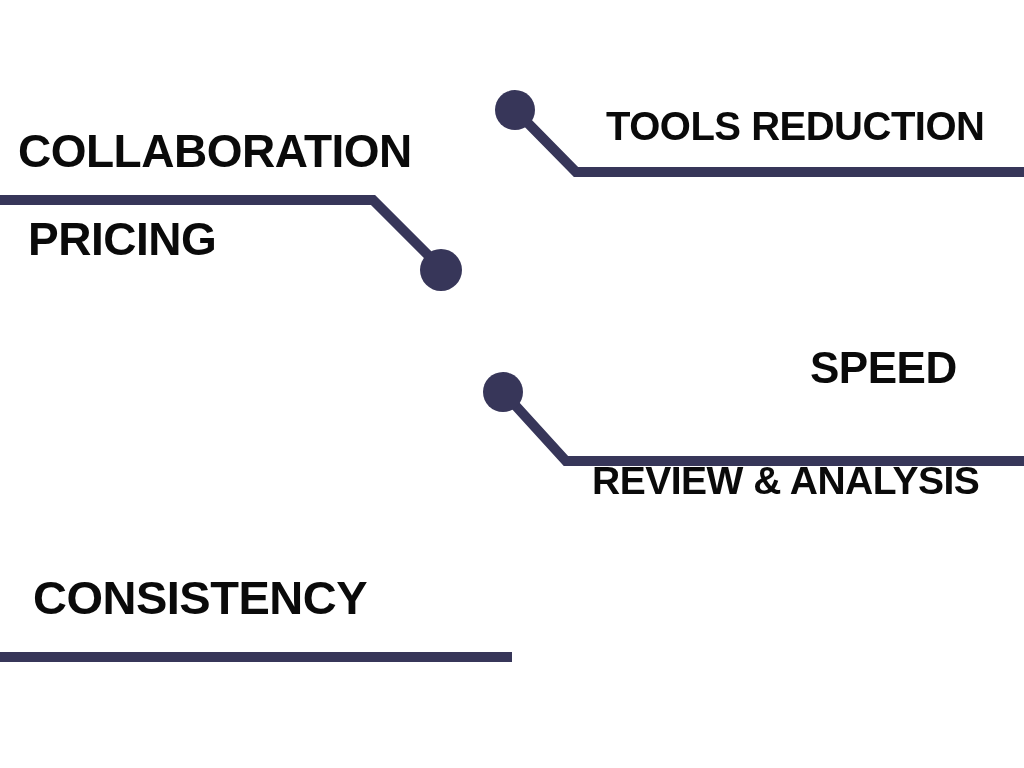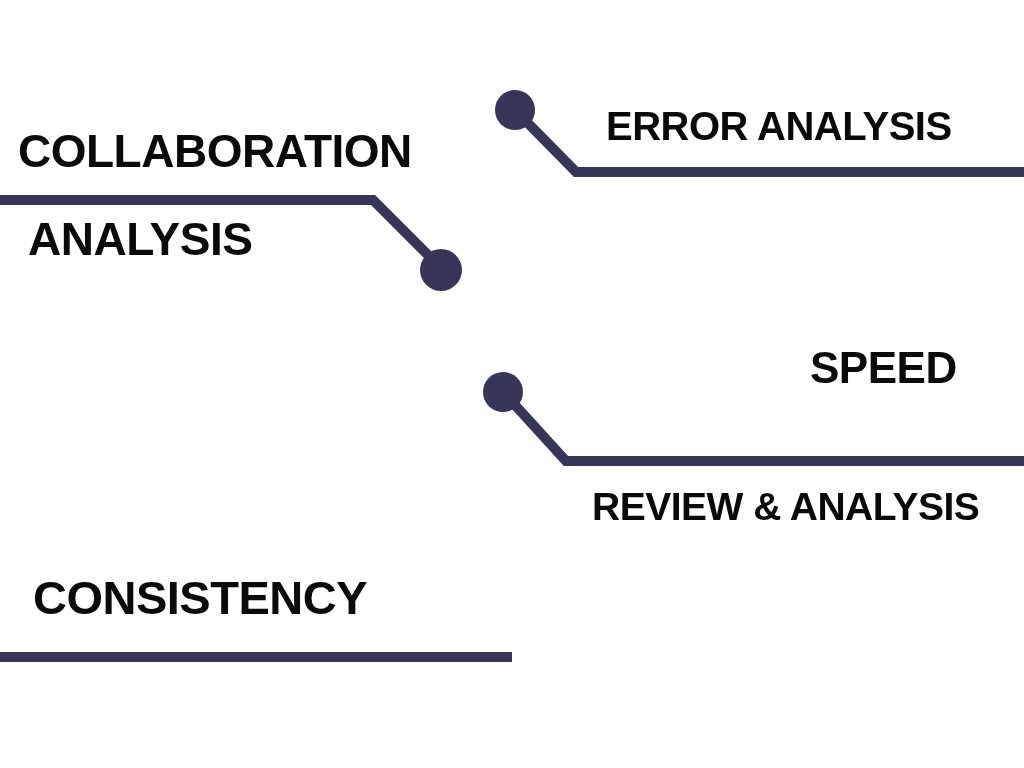--- a/index.html
+++ b/index.html
@@ -27,21 +27,21 @@
     font-weight:900;
     line-height:1;
     letter-spacing:-0.5px;
     white-space:nowrap;
   }
   .label-collaboration{left:18px;top:128px;font-size:46px;}
   .label-pricing{left:28px;top:216px;font-size:46px;}
   .label-error-reduction{left:606px;top:106px;font-size:40px;}
   .label-cat-tools{left:345px;top:303px;font-size:48px;}
   .label-speed{left:810px;top:346px;font-size:44px;}
-  .label-review-analysis{left:592px;top:487px;font-size:39px;}
+  .label-review-analysis{left:592px;top:461px;font-size:39px;}
   .label-consistency{left:33px;top:574px;font-size:47px;}
   .logo{
     position:absolute;left:835px;top:692px;
     display:flex;align-items:center;gap:6px;
   }
   .logo-icon{width:34px;height:38px;flex:0 0 auto;}
   .logo-arc-navy{stroke:var(--logo-navy);fill:none;stroke-width:7;}
   .logo-arc-pink{stroke:var(--logo-pink);fill:none;stroke-width:7;}
   .logo-tip{fill:var(--logo-navy);}
   .logo-text{
@@ -65,20 +65,20 @@
     <path class="connector-path" d="M 516 111 L 576 172 L 1030 172"></path>
     <circle class="connector-dot" cx="515" cy="110" r="20"></circle>
 
     <path class="connector-path" d="M 504 393 L 566 461 L 1030 461"></path>
     <circle class="connector-dot" cx="503" cy="392" r="20"></circle>
 
     <path class="connector-path" d="M -6 657 L 512 657"></path>
   </svg>
 
   <div class="label label-collaboration">COLLABORATION</div>
-  <div class="label label-pricing">ANALYSIS</div>
-  <div class="label label-error-reduction">ERROR ANALYSIS</div>
+  <div class="label label-pricing">PRICING</div>
+  <div class="label label-error-reduction">TOOLS REDUCTION</div>
   <div class="label label-speed">SPEED</div>
   <div class="label label-review-analysis">REVIEW &amp; ANALYSIS</div>
   <div class="label label-consistency">CONSISTENCY</div>
 
 
 </div>
 
 </body></html>

